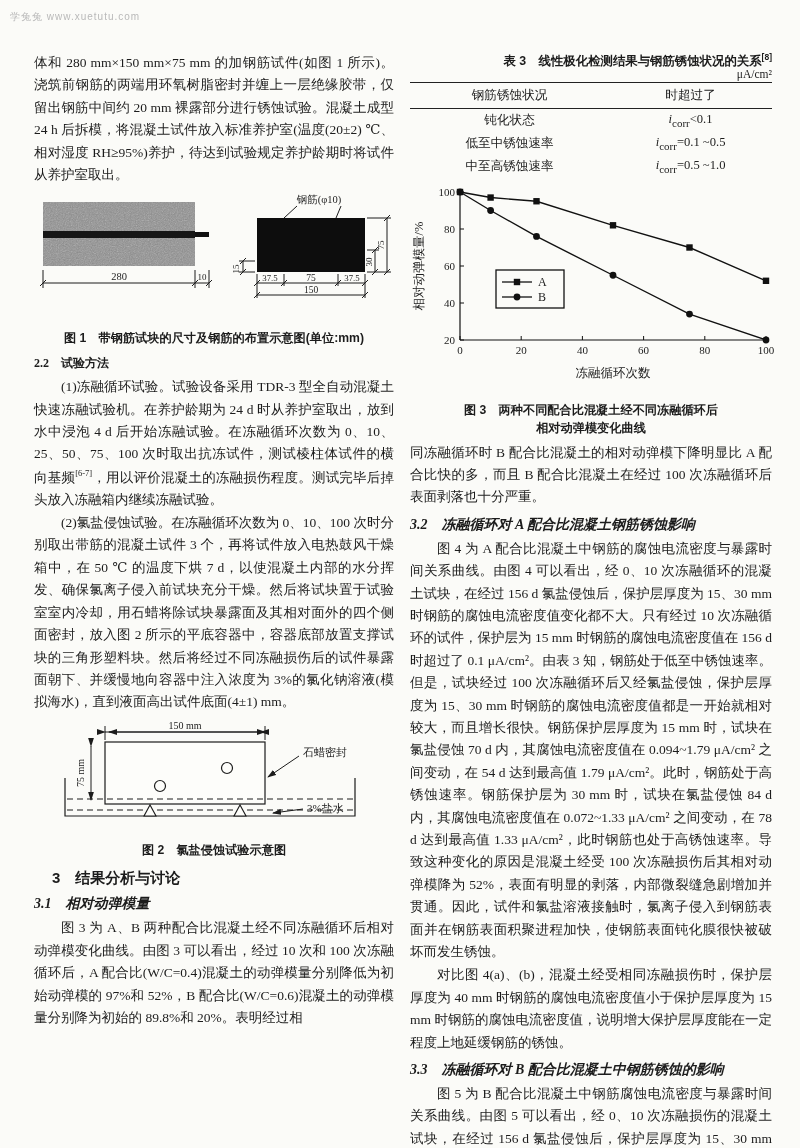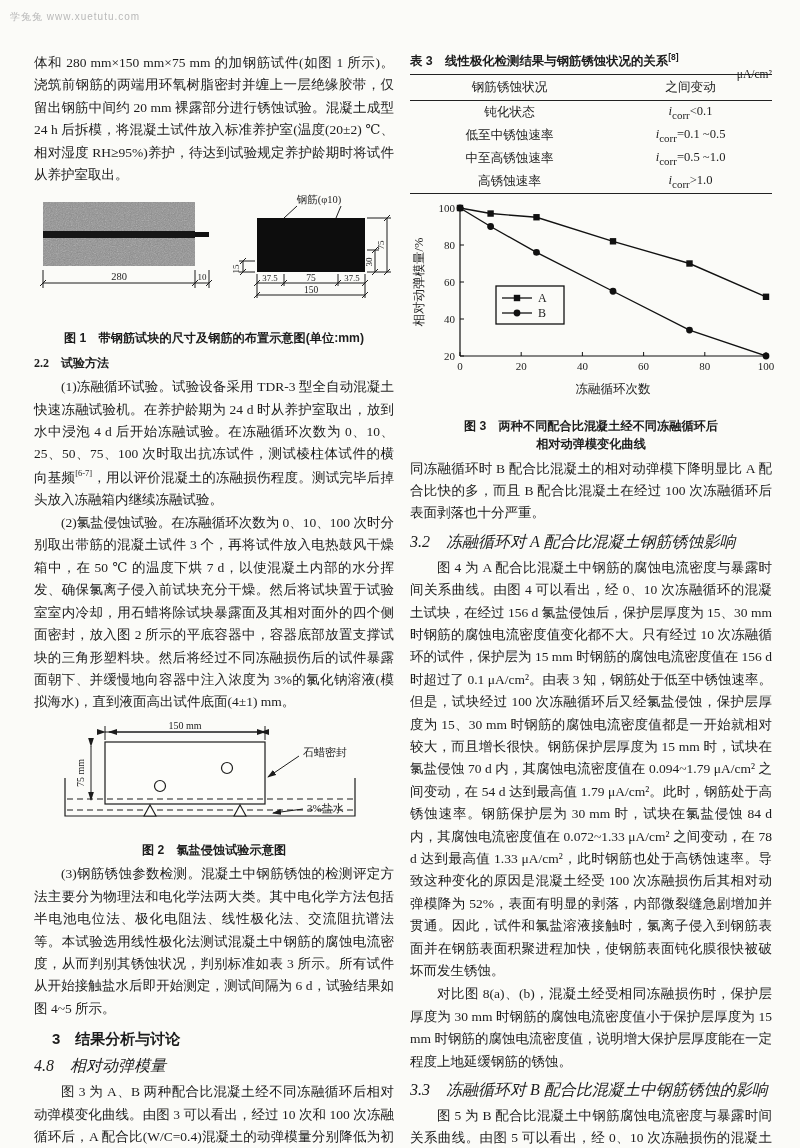--- a/index.html
+++ b/index.html
@@ -17,32 +17,32 @@
   .columns{display:flex;gap:16px;padding:52px 28px 0 34px;}
   .col{width:362px;}
   p{margin:0 0 1px 0;text-align:justify;font-size:13.5px;line-height:1.66;text-indent:2em;}
   p.noindent{text-indent:0;}
   sup{font-size:8.5px;}
   h2.section{
     font-family:"Liberation Sans",sans-serif;
     font-size:15px;font-weight:bold;margin:10px 0 7px 18px;
   }
   h3.sub{font-size:12px;font-weight:bold;margin:7px 0 4px 0;}
-  h3.subitalic{font-size:16px;font-weight:normal;font-style:italic;margin:7px 0 4px 0;}
+  h3.subitalic{font-size:14px;font-weight:bold;font-style:italic;margin:7px 0 4px 0;}
   figure{margin:6px 0 4px 0;text-align:center;}
   figcaption{
     font-family:"Liberation Sans",sans-serif;
     font-size:12.2px;font-weight:bold;margin-top:14px;line-height:1.45;
   }
   
   .table-block{margin-bottom:6px;}
   .table-title{
-    position:relative;text-align:left;
-    font-family:"Liberation Sans",sans-serif;
-    font-size:12.4px;font-weight:bold;margin-bottom:4px;
+    position:relative;text-align:right;
+    font-family:"Liberation Sans",sans-serif;
+    font-size:12.4px;font-weight:bold;margin-bottom:12px;
   }
   .table-title .unit{
     position:absolute;right:0;top:16px;font-weight:normal;
     font-family:"Liberation Serif",serif;font-size:11.5px;
   }
   table.t3{width:100%;border-collapse:collapse;font-size:12.6px;border-top:1.6px solid #222;}
   table.t3 td{text-align:center;padding:3px 2px;}
   table.t3 tr.head td{border-bottom:1px solid #222;padding:4px 2px;}
   table.t3 tr.last td{border-bottom:1.6px solid #222;}
   .icorr i{font-family:"Liberation Serif",serif;}
@@ -181,57 +181,52 @@
           </g>
 
           <line x1="264" y1="36" x2="233" y2="57" stroke="#1c1c1c" stroke-width="1" marker-end="url(#arrow)"></line>
           <text x="268" y="36" font-size="11" class="cjk">石蜡密封</text>
           <line x1="268" y1="89" x2="238" y2="93" stroke="#1c1c1c" stroke-width="1" marker-end="url(#arrow)"></line>
           <text x="272" y="92" font-size="11" class="cjk">3%盐水</text>
         </svg>
         <figcaption>图 2　氯盐侵蚀试验示意图</figcaption>
       </figure>
 
-      <p>(3)钢筋锈蚀参数检测。混凝土中钢筋锈蚀的检测评定方法主要分为物理法和电化学法两大类。其中电化学方法包括半电池电位法、极化电阻法、线性极化法、交流阻抗谱法等。本试验选用线性极化法测试混凝土中钢筋的腐蚀电流密度，从而判别其锈蚀状况，判别标准如表 3 所示。所有试件从开始接触盐水后即开始测定，测试间隔为 6 d，试验结果如图 4~5 所示。</p>
 
       <h2 class="section">3　结果分析与讨论</h2>
-      <h3 class="subitalic">4.8　相对动弹模量</h3>
+      <h3 class="subitalic">3.1　相对动弹模量</h3>
 
       <p>图 3 为 A、B 两种配合比混凝土经不同冻融循环后相对动弹模变化曲线。由图 3 可以看出，经过 10 次和 100 次冻融循环后，A 配合比(W/C=0.4)混凝土的动弹模量分别降低为初始动弹模的 97%和 52%，B 配合比(W/C=0.6)混凝土的动弹模量分别降为初始的 89.8%和 20%。表明经过相</p>
 
     </div>
 
     <div class="col">
 
       <div class="table-block">
         <div class="table-title">
           <span>表 3　线性极化检测结果与钢筋锈蚀状况的关系</span><sup>[8]</sup>
           <span class="unit">μA/cm²</span>
         </div>
         <table class="t3">
           <tbody>
               <tr class="head">
             <td style="width:55%">钢筋锈蚀状况</td>
-            <td>之间变动</td>
+            <td>时超过了</td>
           </tr>
           <tr>
             <td>钝化状态</td>
             <td class="icorr"><i>i</i><sub>corr</sub><span>&lt;0.1</span></td>
           </tr>
           <tr>
             <td>低至中锈蚀速率</td>
             <td class="icorr"><i>i</i><sub>corr</sub><span>=0.1 ~0.5</span></td>
           </tr>
           <tr>
             <td>中至高锈蚀速率</td>
             <td class="icorr"><i>i</i><sub>corr</sub><span>=0.5 ~1.0</span></td>
-          </tr>
-          <tr class="last">
-            <td>高锈蚀速率</td>
-            <td class="icorr"><i>i</i><sub>corr</sub><span>&gt;1.0</span></td>
           </tr>
         </tbody>
           </table>
       </div>
 
       <figure style="margin-top:2px;">
         <svg id="fig3-svg" width="368" height="200" viewBox="0 0 368 200">
             <line x1="50" y1="6" x2="50" y2="156" stroke="#111111" stroke-width="1.2"></line>
             <line x1="50" y1="156" x2="356" y2="156" stroke="#111111" stroke-width="1.2"></line>
             <line x1="50" y1="156" x2="50" y2="152" stroke="#111111"></line>
@@ -285,20 +280,20 @@
           <span>相对动弹模变化曲线</span>
         </figcaption>
       </figure>
 
       <p class="noindent">同冻融循环时 B 配合比混凝土的相对动弹模下降明显比 A 配合比快的多，而且 B 配合比混凝土在经过 100 次冻融循环后表面剥落也十分严重。</p>
 
       <h3 class="subitalic">3.2　冻融循环对 A 配合比混凝土钢筋锈蚀影响</h3>
 
       <p>图 4 为 A 配合比混凝土中钢筋的腐蚀电流密度与暴露时间关系曲线。由图 4 可以看出，经 0、10 次冻融循环的混凝土试块，在经过 156 d 氯盐侵蚀后，保护层厚度为 15、30 mm 时钢筋的腐蚀电流密度值变化都不大。只有经过 10 次冻融循环的试件，保护层为 15 mm 时钢筋的腐蚀电流密度值在 156 d 时超过了 0.1 μA/cm²。由表 3 知，钢筋处于低至中锈蚀速率。但是，试块经过 100 次冻融循环后又经氯盐侵蚀，保护层厚度为 15、30 mm 时钢筋的腐蚀电流密度值都是一开始就相对较大，而且增长很快。钢筋保护层厚度为 15 mm 时，试块在氯盐侵蚀 70 d 内，其腐蚀电流密度值在 0.094~1.79 μA/cm² 之间变动，在 54 d 达到最高值 1.79 μA/cm²。此时，钢筋处于高锈蚀速率。钢筋保护层为 30 mm 时，试块在氯盐侵蚀 84 d 内，其腐蚀电流密度值在 0.072~1.33 μA/cm² 之间变动，在 78 d 达到最高值 1.33 μA/cm²，此时钢筋也处于高锈蚀速率。导致这种变化的原因是混凝土经受 100 次冻融损伤后其相对动弹模降为 52%，表面有明显的剥落，内部微裂缝急剧增加并贯通。因此，试件和氯盐溶液接触时，氯离子侵入到钢筋表面并在钢筋表面积聚进程加快，使钢筋表面钝化膜很快被破坏而发生锈蚀。</p>
 
-      <p>对比图 8(a)、(b)，混凝土经受相同冻融损伤时，保护层厚度为 30 mm 时钢筋的腐蚀电流密度值小于保护层厚度为 15 mm 时钢筋的腐蚀电流密度值，说明增大保护层厚度能在一定程度上地延缓钢筋的锈蚀。</p>
+      <p>对比图 4(a)、(b)，混凝土经受相同冻融损伤时，保护层厚度为 40 mm 时钢筋的腐蚀电流密度值小于保护层厚度为 15 mm 时钢筋的腐蚀电流密度值，说明增大保护层厚度能在一定程度上地延缓钢筋的锈蚀。</p>
 
       <h3 class="subitalic">3.3　冻融循环对 B 配合比混凝土中钢筋锈蚀的影响</h3>
 
       <p>图 5 为 B 配合比混凝土中钢筋腐蚀电流密度与暴露时间关系曲线。由图 5 可以看出，经 0、10 次冻融损伤的混凝土试块，在经过 156 d 氯盐侵蚀后，保护层厚度为 15、30 mm 时钢筋的腐蚀电流密度值都有增大趋势，且其最大值都超</p>
     </div>
   </div>
 </div>
 
 </body></html>

